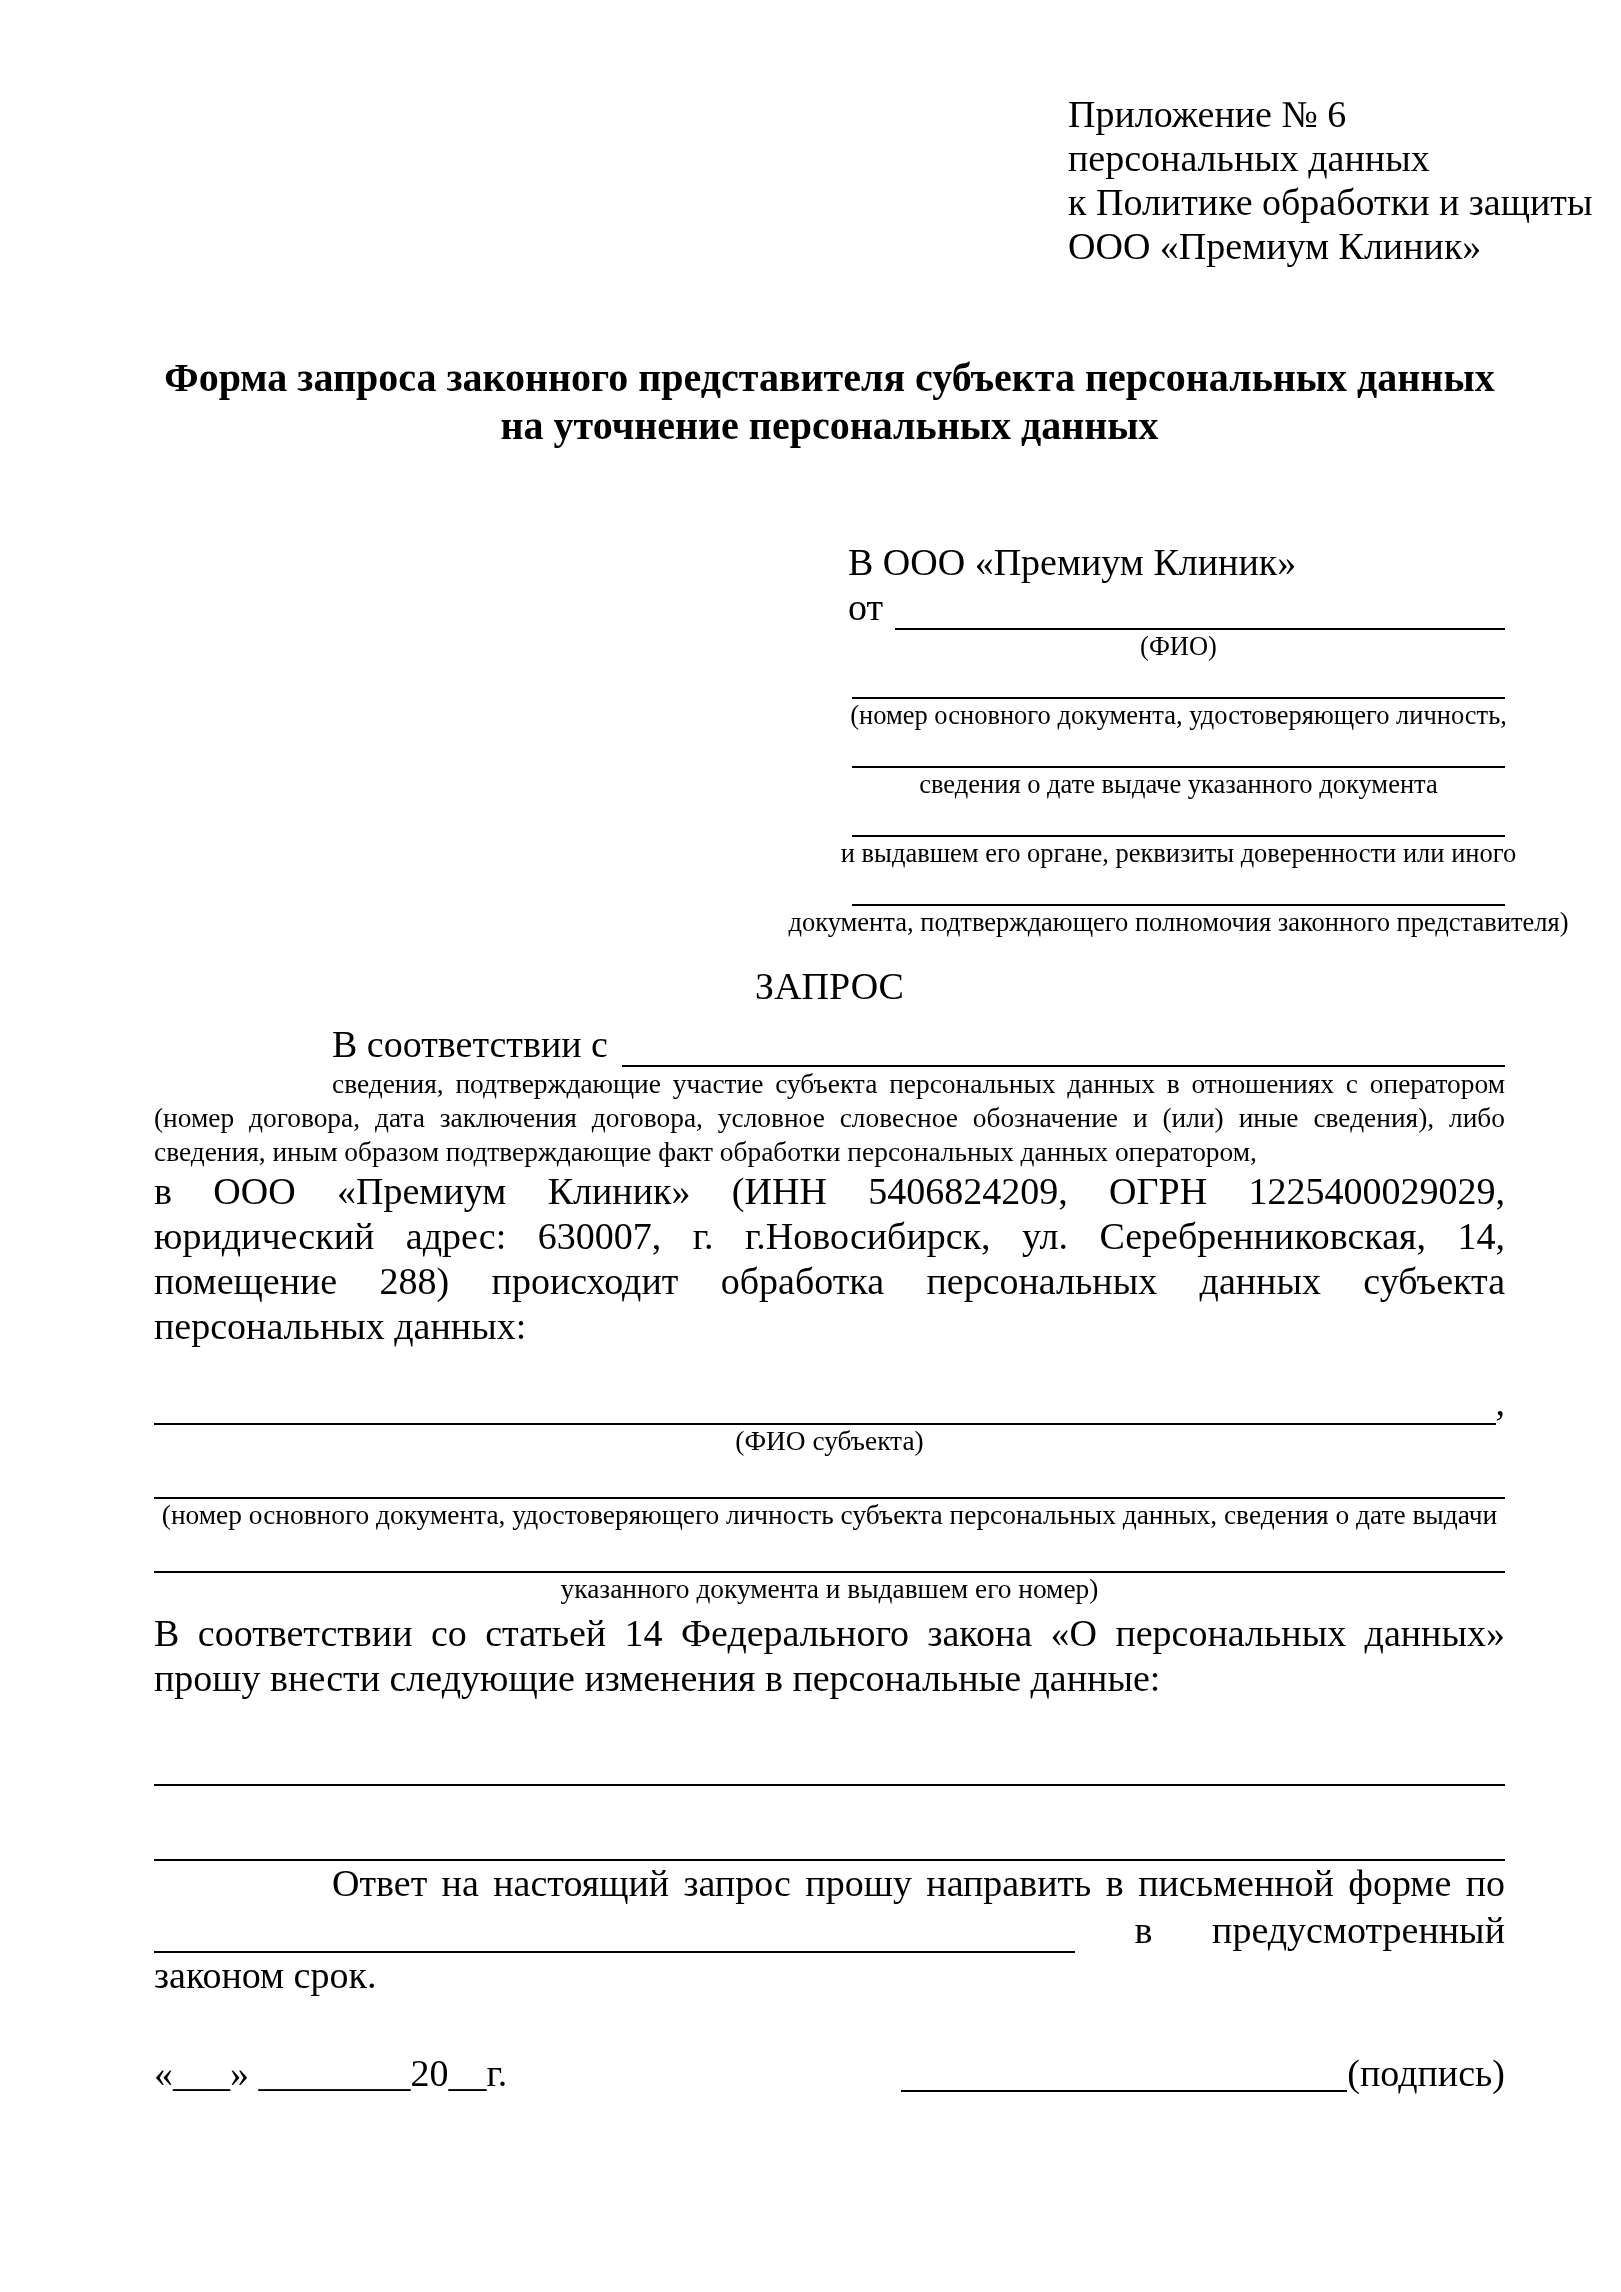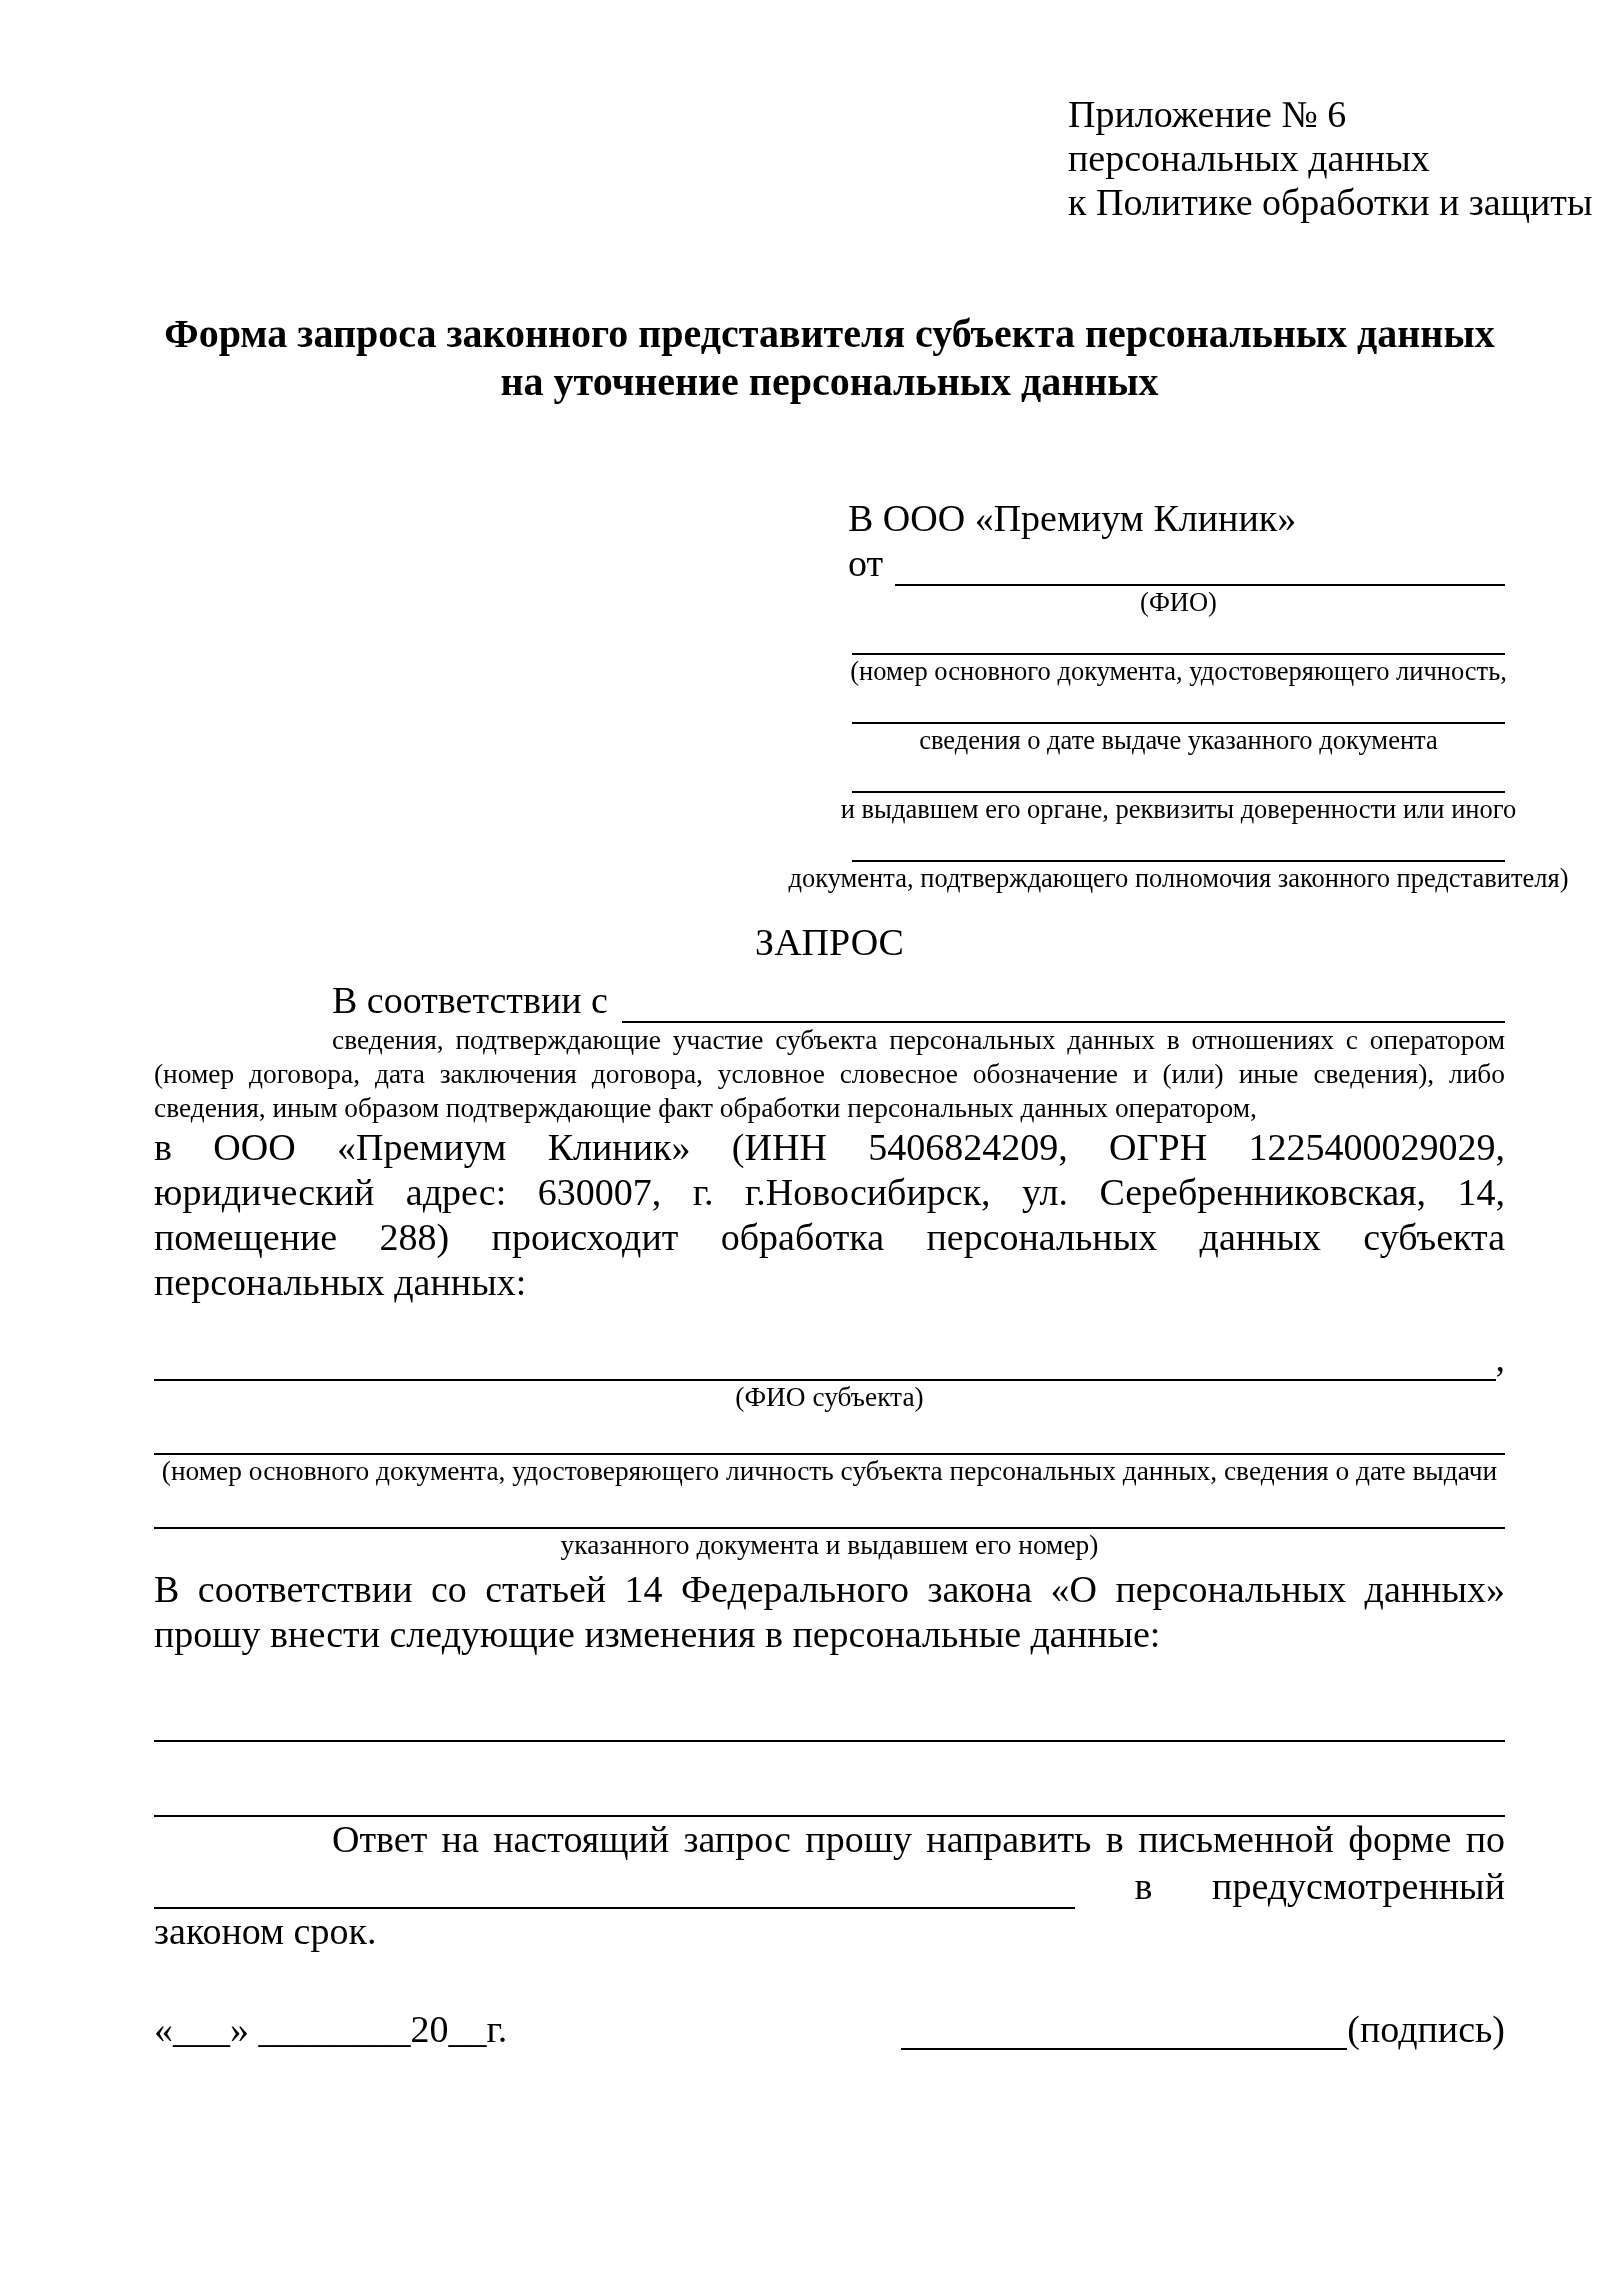--- a/index.html
+++ b/index.html
@@ -62,33 +62,34 @@
     text-indent: 178px;
     height: 45px;
     overflow: hidden;
   }
   .reply-line1::after { content: ""; display: inline-block; width: 100%; }
   .reply-line2 { display: flex; align-items: flex-end; justify-content: space-between; height: 47px; }
   .reply-blank { width: 921px; height: 39px; }
   .reply-word { flex: 0 0 auto; }
   .footer-row { display: flex; justify-content: space-between; align-items: flex-end; margin-top: 51px; height: 47px; }
   .date-group { white-space: nowrap; }
-  .sign-group { display: flex; align-items: center; }
+  .sign-group { display: flex; align-items: flex-start; }
   .sign-line { width: 446px; height: 39px; }
   .sign-caption { flex: 0 0 auto; }
 </style>
 </head>
 <body>
 
 <div class="page">
 
   <div class="appendix">
     <div>Приложение № 6</div>
     <div>персональных данных</div>
     <div>к Политике обработки и защиты</div>
+    <div>ООО «Премиум Клиник»</div>
   </div>
 
   <div class="doc-title">
     <div>Форма запроса законного представителя субъекта персональных данных</div>
     <div>на уточнение персональных данных</div>
   </div>
 
   <div class="addressee">
     <div class="addr-text">В ООО «Премиум Клиник»</div>
     <div class="from-row">

